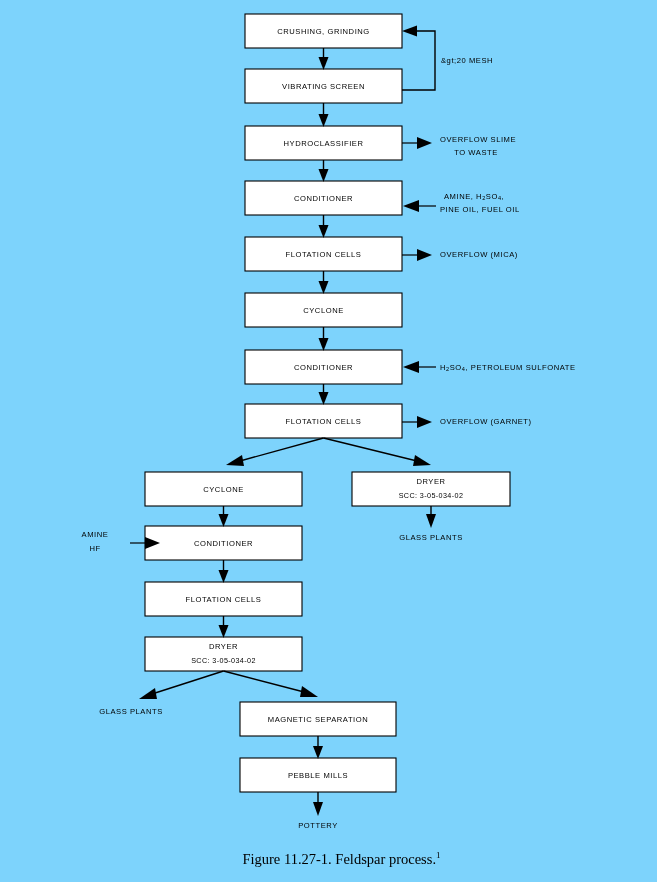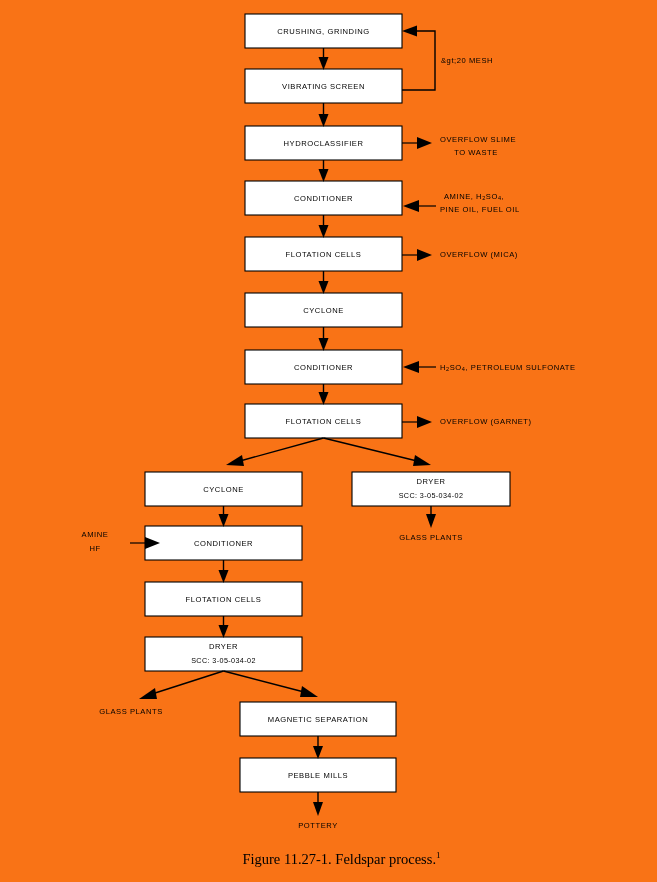--- a/index.html
+++ b/index.html
@@ -10,21 +10,21 @@
   }
   body {
     font-family: "Liberation Sans", sans-serif;
     color: #000000;
   }
   #page {
     position: relative;
     width: 657px;
     height: 882px;
     overflow: hidden;
-    background: #f97316;
+    background: #7dd3fc;
   }
   svg#diagram {
     position: absolute;
     left: 0;
     top: 0;
     width: 657px;
     height: 882px;
   }
   .proc-box {
     fill: #ffffff;

